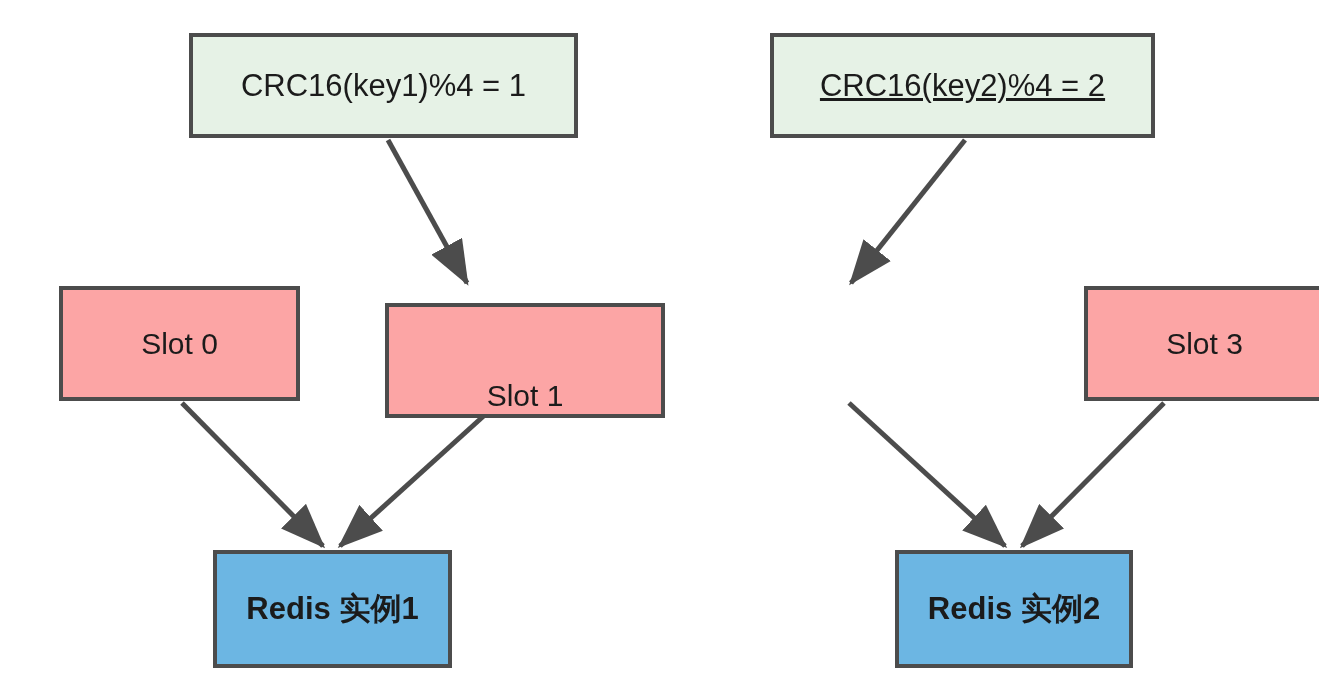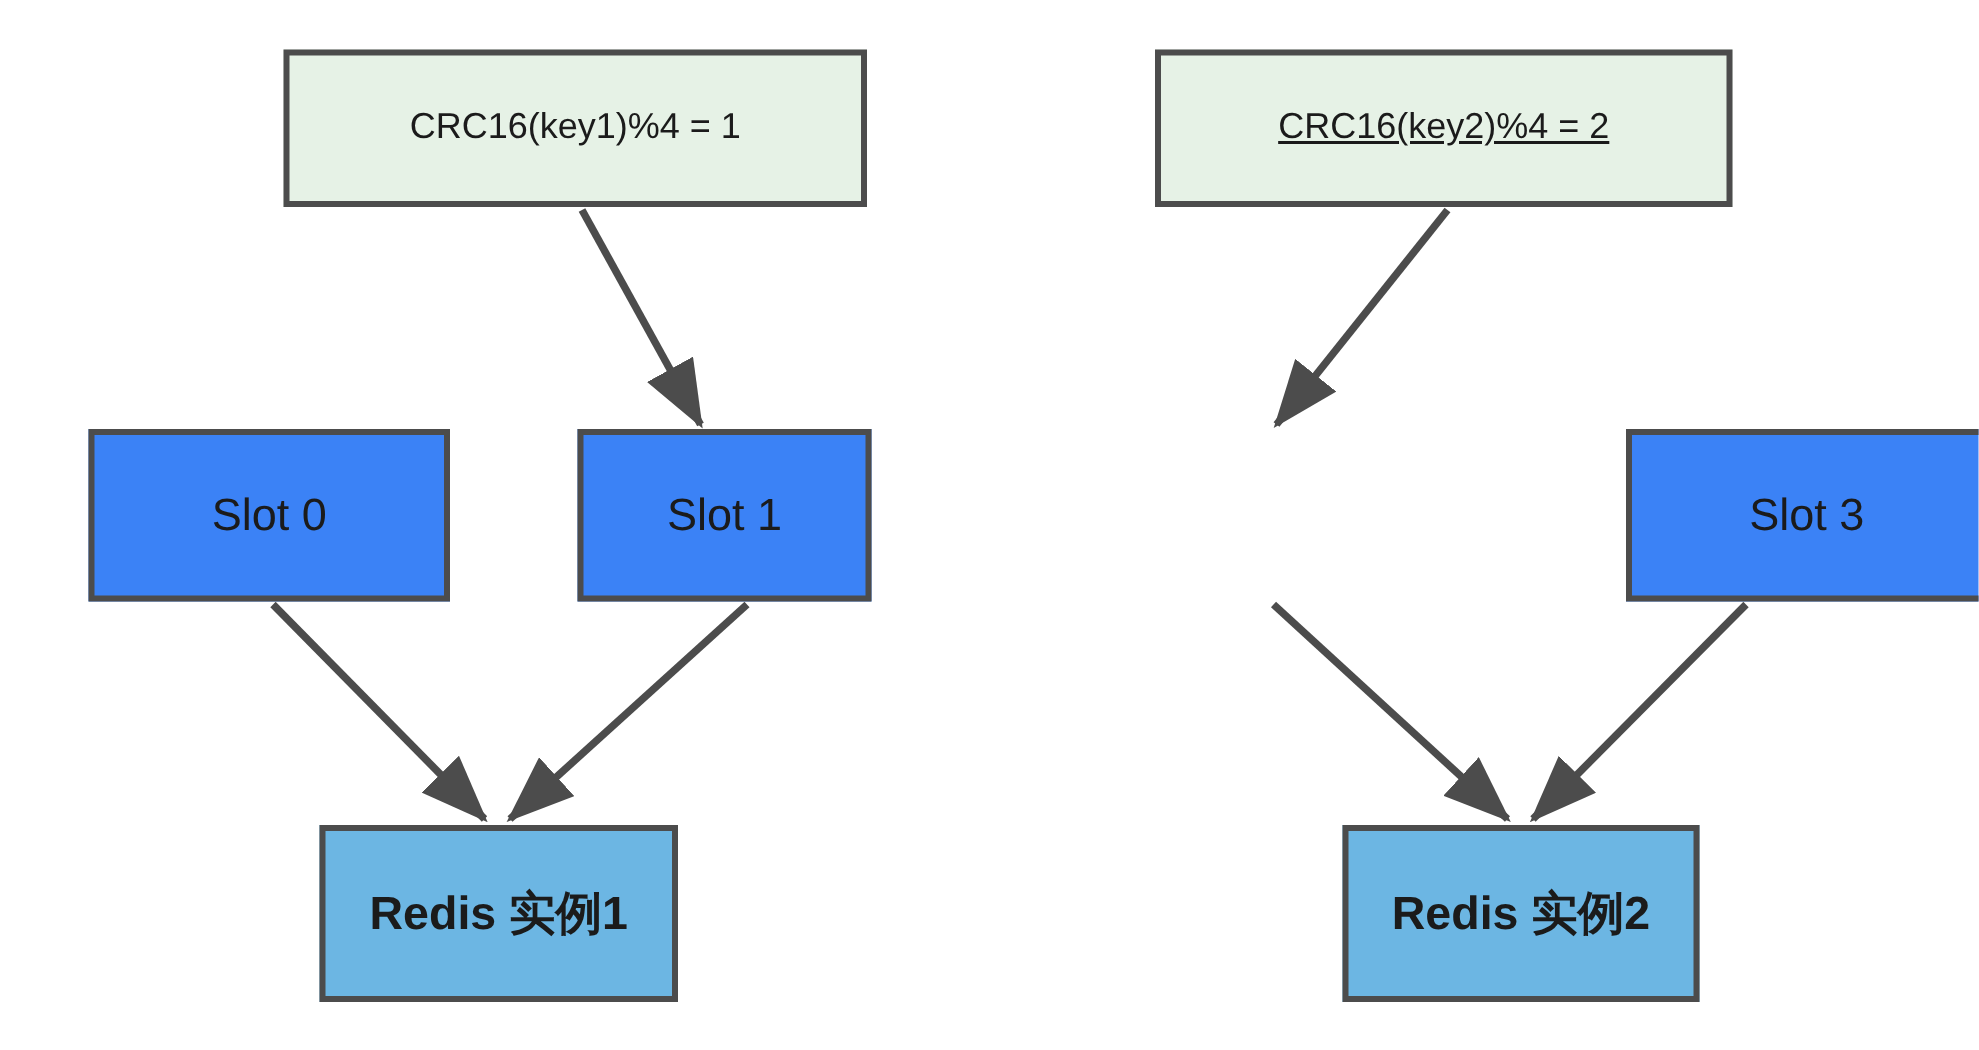--- a/index.html
+++ b/index.html
@@ -34,24 +34,24 @@
     display: flex;
     align-items: center;
     justify-content: center;
     color: #1b1b1b;
     text-align: center;
     line-height: 1.2;
     white-space: nowrap;
   }
   .node-key {
     background: #e6f2e6;
-    font-size: 24px;
+    font-size: 31px;
   }
   .node-slot {
-    background: #3b82f6;
+    background: #fca5a5;
     font-size: 30px;
   }
   .node-instance {
     background: #6cb6e3;
     font-size: 31px;
     font-weight: bold;
   }
   .node-label {
     display: block;
   }
@@ -86,21 +86,21 @@
   </div>
 
   <div class="node node-key" style="left:770px; top:33px; width:385px; height:105px;text-decoration:underline;">
     <span class="node-label">CRC16(key2)%4 = 2</span>
   </div>
 
   <div class="node node-slot" style="left:59px; top:286px; width:241px; height:115px;">
     <span class="node-label">Slot 0</span>
   </div>
 
-  <div class="node node-slot" style="left:385px; top:286px; width:196px; height:115px;">
+  <div class="node node-slot" style="left:385px; top:303px; width:280px; height:115px;align-items:flex-end;">
     <span class="node-label">Slot 1</span>
   </div>
 
 
   <div class="node node-slot" style="left:1084px; top:286px; width:241px; height:115px;text-align:right;">
     <span class="node-label">Slot 3</span>
   </div>
 
   <div class="node node-instance" style="left:213px; top:550px; width:239px; height:118px;">
     <span class="node-label">Redis 实例1</span>

